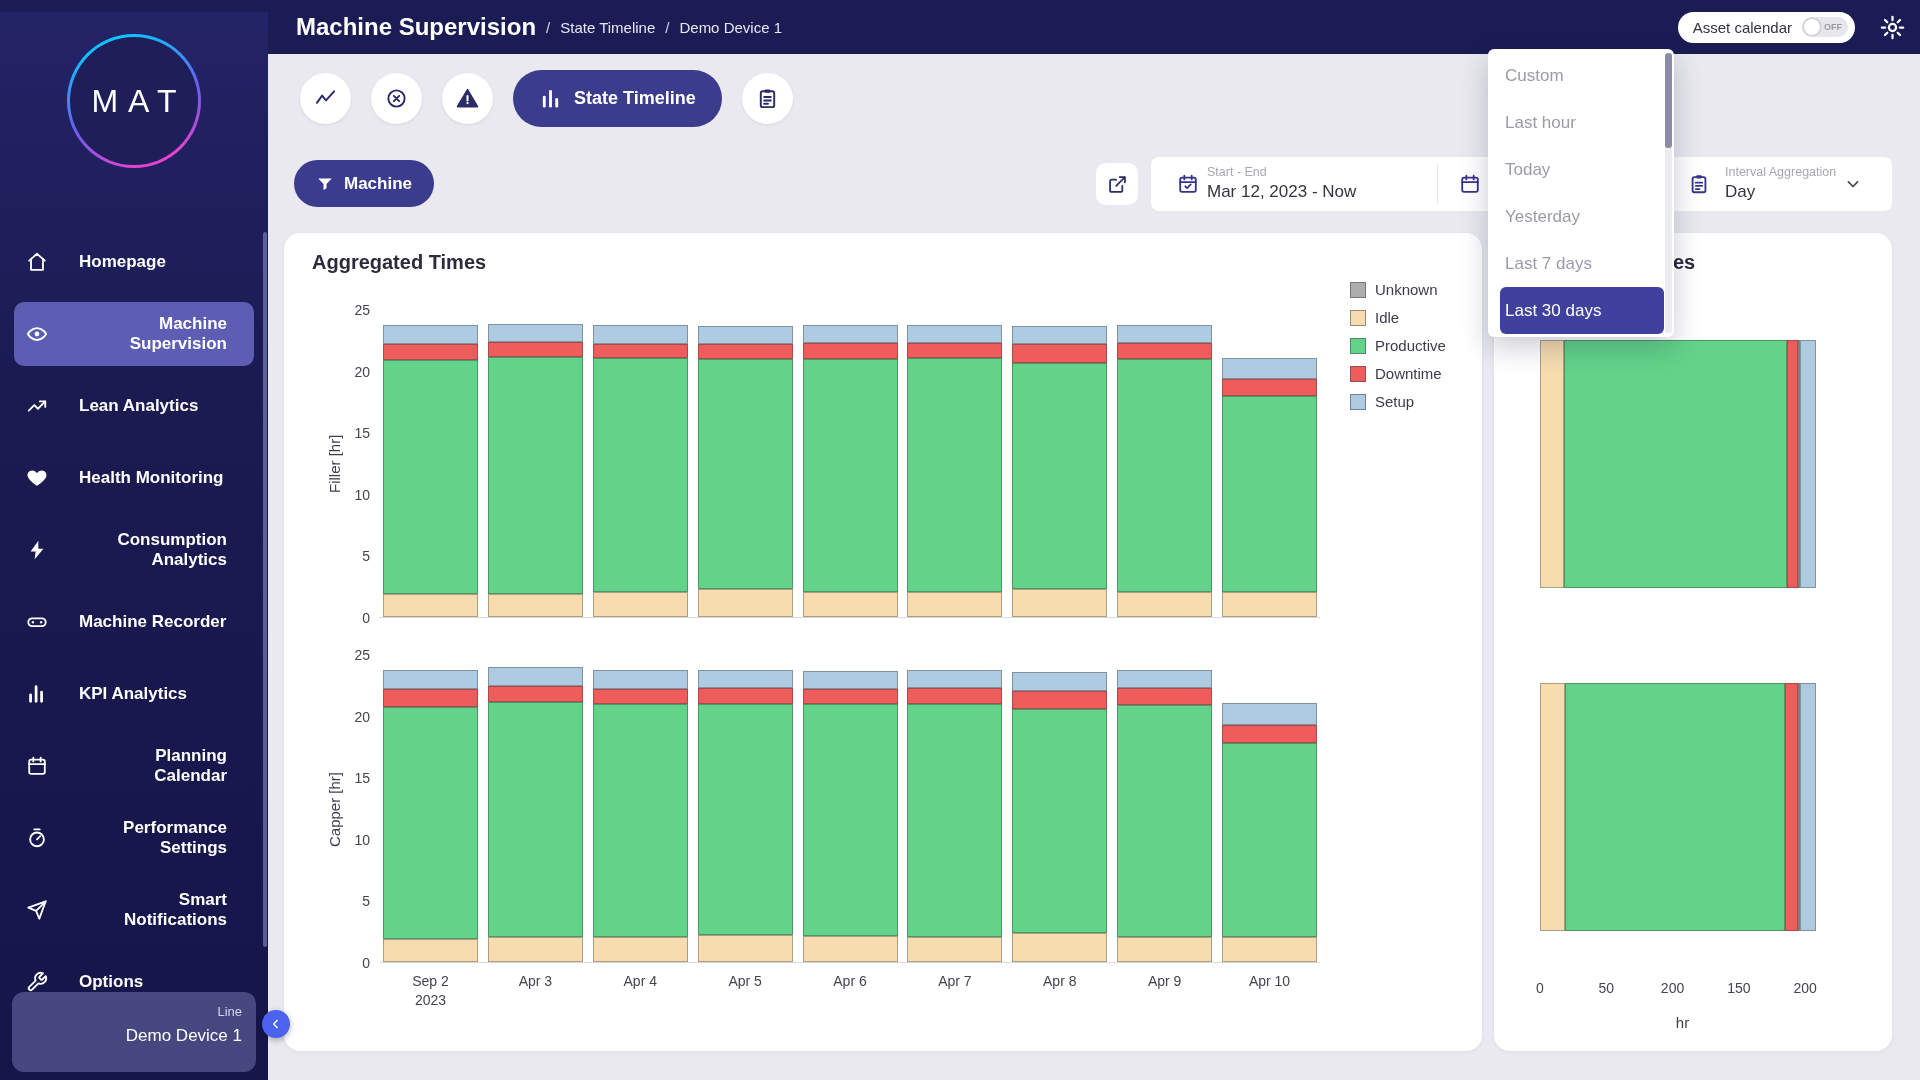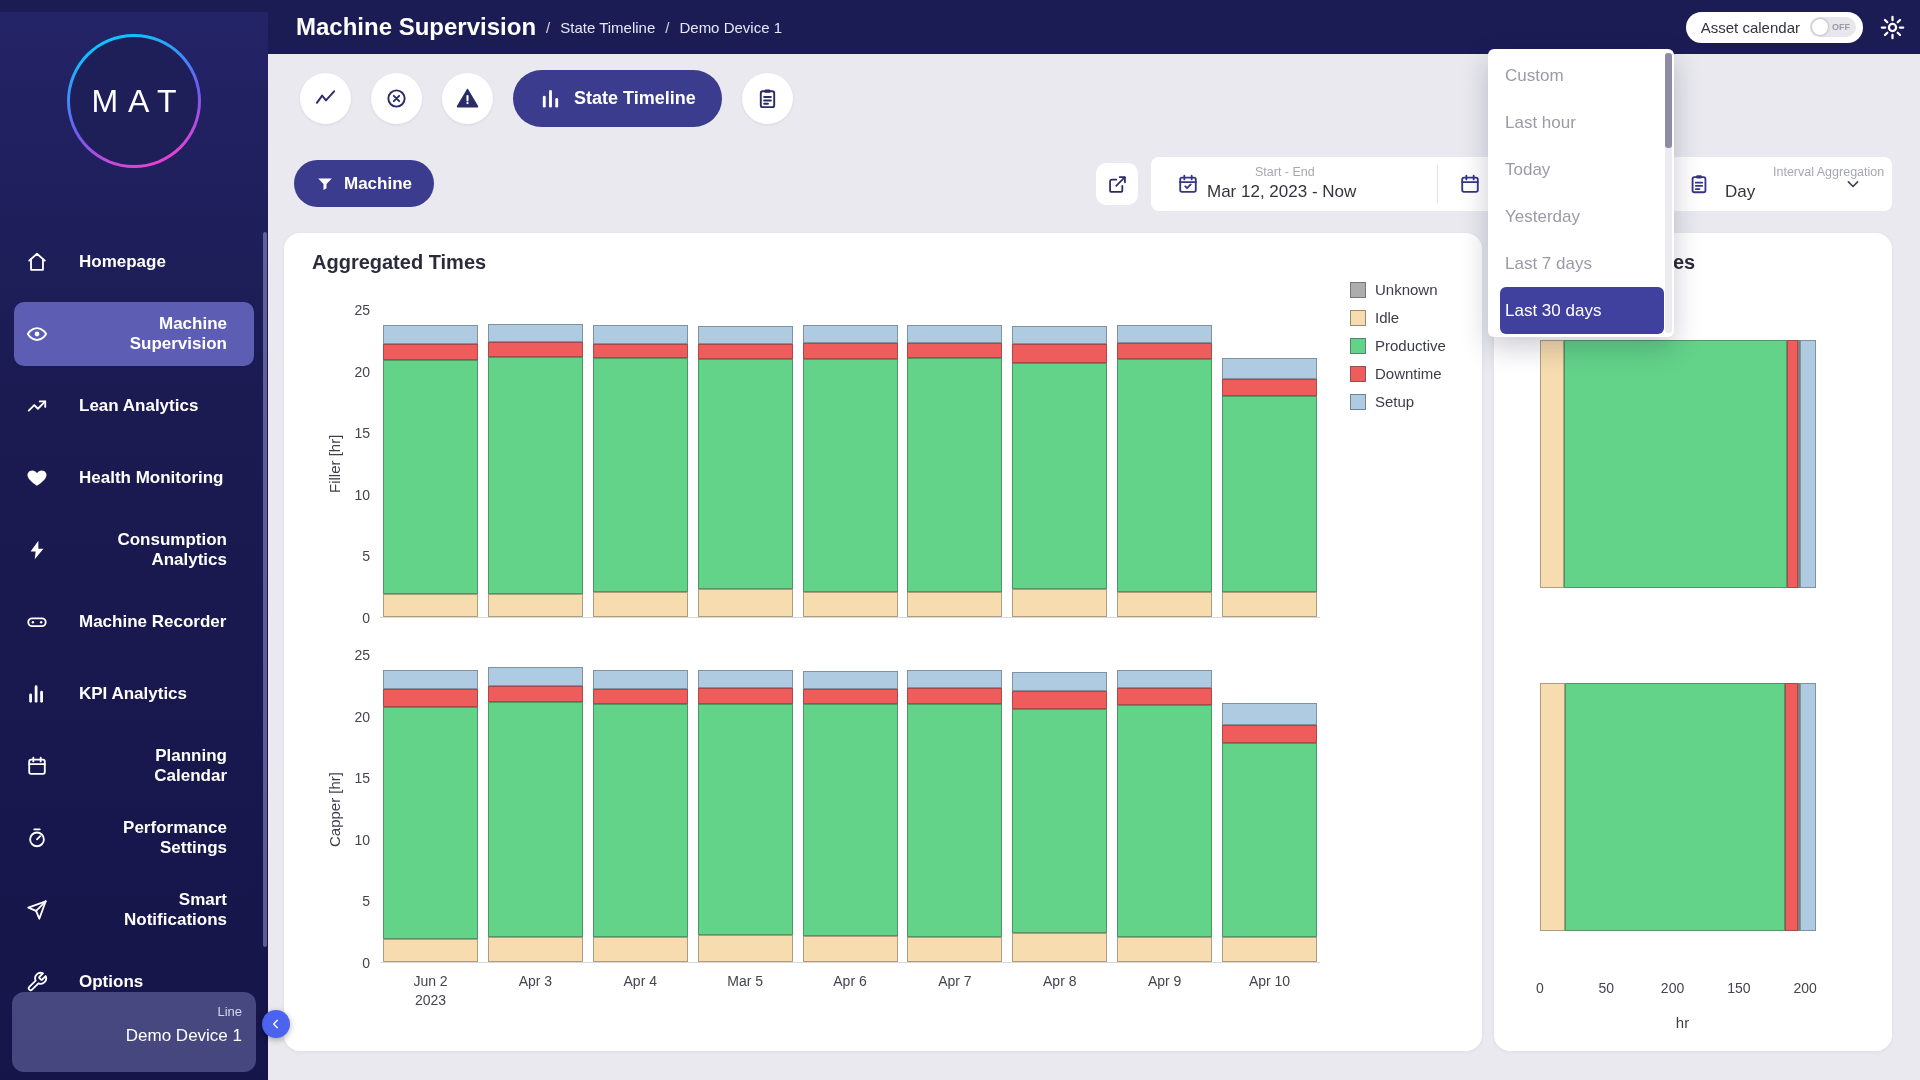--- a/index.html
+++ b/index.html
@@ -5,21 +5,21 @@
   * { box-sizing: border-box; margin: 0; padding: 0; }
   body { margin: 0; background: #e9e9ef; font-family: "Liberation Sans", sans-serif; }
   .stage { position: relative; width: 1920px; height: 1080px; overflow: hidden; background: #e9e9ef; }
 
   
   .topbar { position: absolute; left: 0; top: 0; width: 1920px; height: 54px; background: #1c1c55; display: flex; align-items: center; }
   .title-wrap { position: absolute; left: 296px; top: 0; height: 54px; display: flex; align-items: center; gap: 10px; }
   .page-title { color: #fff; font-size: 24px; font-weight: 700; }
   .crumbs { color: #e6e6f5; font-size: 15px; display: flex; gap: 10px; }
   .crumb-sep { opacity: .9; }
-  .topbar-right { position: absolute; right: 14px; top: 0; height: 54px; display: flex; align-items: center; gap: 16px; }
+  .topbar-right { position: absolute; right: 14px; top: 0; height: 54px; display: flex; align-items: center; gap: 24px; }
   .asset-pill { display: flex; align-items: center; gap: 10px; background: #fff; border-radius: 16px; height: 31px; padding: 0 7px 0 15px; font-size: 15px; color: #33333f; border: none; cursor: pointer; }
   .switch { position: relative; width: 46px; height: 20px; background: #e6e6ec; border-radius: 10px; display: flex; align-items: center; }
   .knob { position: absolute; left: 2px; width: 16px; height: 16px; border-radius: 50%; background: #fff; box-shadow: 0 0 3px rgba(0,0,0,.35); }
   .off-label { position: absolute; right: 6px; font-size: 9px; color: #9a9aa4; font-weight: 700; }
   .gear { width: 27px; height: 27px; color: #fff; display: inline-flex; cursor: pointer; }
   .gear svg { width: 100%; height: 100%; }
 
   
   .sidebar { position: absolute; left: 0; top: 12px; width: 268px; height: 1080px; background: linear-gradient(180deg, #232367 0%, #1b1b52 35%, #15154a 100%); z-index: 10; text-align: right; }
   .logo-ring { position: absolute; left: 67px; top: 22px; width: 134px; height: 134px; border-radius: 50%; padding: 3px; background: linear-gradient(160deg, #00d5ff 5%, #6a5df0 55%, #ff3dc8 95%); }
@@ -54,21 +54,21 @@
   .date-panel { position: absolute; left: 1151px; top: 157px; width: 741px; height: 54px; background: #fff; border-radius: 8px; z-index: 5; }
   .dp-icon { position: absolute; width: 22px; height: 22px; top: 16px; color: #34348a; display: inline-flex; cursor: pointer; }
   .dp-icon svg { width: 100%; height: 100%; }
   .dp-icon.cal-check { left: 26px; }
   .dp-icon.cal2 { left: 308px; }
   .dp-icon.clip { left: 537px; }
   .dp-divider { position: absolute; left: 286px; top: 8px; bottom: 8px; width: 1px; background: #e4e4ea; }
   .dp-field { position: absolute; top: 8px; cursor: pointer; }
   .dp-field.range { left: 56px; }
   .dp-field.interval { left: 574px; }
-  .dp-label { font-size: 12.5px; color: #a7a7b2; margin-left: 48px; }
+  .dp-label { font-size: 12.5px; color: #a7a7b2; }
   .dp-value { font-size: 17px; color: #34343f; margin-top: 3px; }
   .dp-chevron { position: absolute; left: 692px; top: 17px; width: 20px; height: 20px; color: #44444f; display: inline-flex; cursor: pointer; }
   .dp-chevron svg { width: 100%; height: 100%; }
 
   
   .card { position: absolute; background: #fff; border-radius: 16px; box-shadow: 0 1px 4px rgba(20,20,60,.05); }
   .main-card { left: 284px; top: 233px; width: 1198px; height: 818px; overflow: visible; }
   .right-card { left: 1494px; top: 233px; width: 398px; height: 818px; }
   .card-title { position: absolute; left: 28px; top: 18px; font-size: 20px; font-weight: 700; color: #2b2b3b; }
   .right-card .card-title { left: 27px; }
@@ -510,25 +510,25 @@
           </div>
           <div class="vbar">
             <div class="seg" style="height: 8%; background: rgb(246, 220, 174);"></div>
             <div class="seg" style="height: 63.2%; background: rgb(98, 211, 137);"></div>
             <div class="seg" style="height: 6%; background: rgb(238, 92, 92);"></div>
             <div class="seg" style="height: 7.2%; background: rgb(174, 203, 226);"></div>
           </div>
         </div>
       </div>
     <div class="xlabels" id="xlabels">
-        <div class="xlab">Jun 2
+        <div class="xlab">Sep 2
 2023</div>
         <div class="xlab">Apr 3</div>
         <div class="xlab">Apr 4</div>
-        <div class="xlab">Mar 5</div>
+        <div class="xlab">Apr 5</div>
         <div class="xlab">Apr 6</div>
         <div class="xlab">Apr 7</div>
         <div class="xlab">Apr 8</div>
         <div class="xlab">Apr 9</div>
         <div class="xlab">Apr 10</div>
       </div>
   </section>
 
   <section class="card right-card">
     <h2 class="card-title">Aggregated Times</h2>

